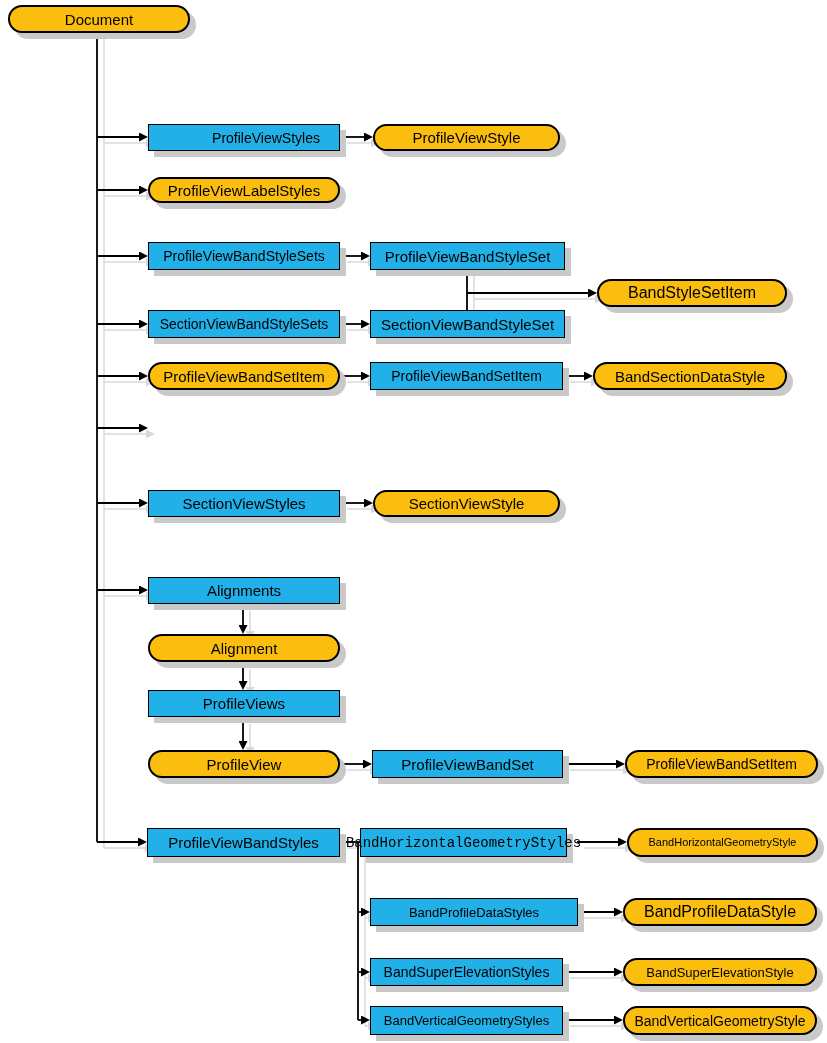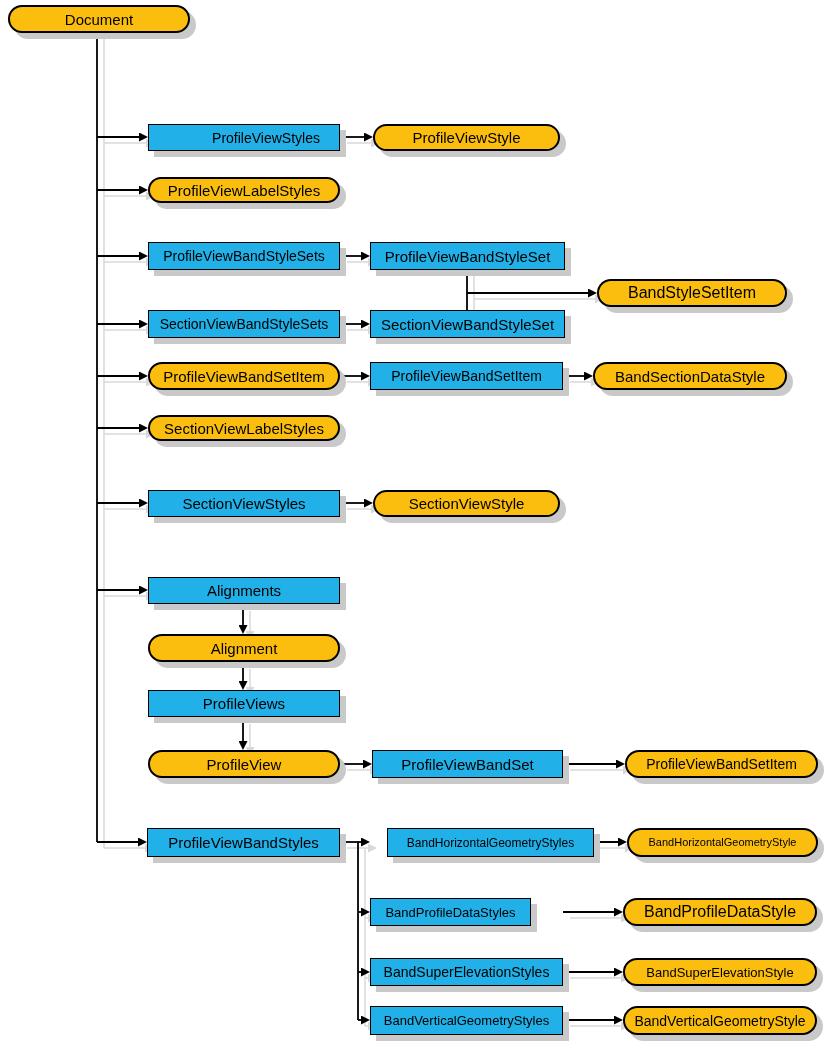--- a/index.html
+++ b/index.html
@@ -121,23 +121,20 @@
     </div>
     <div class="node pill" style="left: 148px; top: 362px; width: 192px; height: 28px; font-size: 15px; background: rgb(252, 190, 14); border-color: rgb(0, 0, 0); box-shadow: rgb(201, 201, 201) 6px 6px 0px 0px;">
       <span>ProfileViewBandSetItem</span>
     </div>
     <div class="node rect" style="left: 370px; top: 362px; width: 193px; height: 28px; font-size: 14px; background: rgb(33, 177, 232); border-color: rgb(0, 0, 0); box-shadow: rgb(201, 201, 201) 6px 6px 0px 0px;">
       <span>ProfileViewBandSetItem</span>
     </div>
     <div class="node pill" style="left: 593px; top: 362px; width: 194px; height: 28px; font-size: 15px; background: rgb(252, 190, 14); border-color: rgb(0, 0, 0); box-shadow: rgb(201, 201, 201) 6px 6px 0px 0px;">
       <span>BandSectionDataStyle</span>
     </div>
-    <div class="node pill" style="left: 148px; top: 415px; width: 192px; height: 26px; font-size: 15px; background: rgb(252, 190, 14); border-color: rgb(0, 0, 0); box-shadow: rgb(201, 201, 201) 6px 6px 0px 0px;">
-      <span>SectionViewLabelStyles</span>
-    </div>
     <div class="node rect" style="left: 148px; top: 490px; width: 192px; height: 27px; font-size: 15px; background: rgb(33, 177, 232); border-color: rgb(0, 0, 0); box-shadow: rgb(201, 201, 201) 6px 6px 0px 0px;">
       <span>SectionViewStyles</span>
     </div>
     <div class="node pill" style="left: 373px; top: 490px; width: 187px; height: 27px; font-size: 15px; background: rgb(252, 190, 14); border-color: rgb(0, 0, 0); box-shadow: rgb(201, 201, 201) 6px 6px 0px 0px;">
       <span>SectionViewStyle</span>
     </div>
     <div class="node rect" style="left: 148px; top: 577px; width: 192px; height: 27px; font-size: 15px; background: rgb(33, 177, 232); border-color: rgb(0, 0, 0); box-shadow: rgb(201, 201, 201) 6px 6px 0px 0px;">
       <span>Alignments</span>
     </div>
     <div class="node pill" style="left: 148px; top: 634px; width: 192px; height: 28px; font-size: 15px; background: rgb(252, 190, 14); border-color: rgb(0, 0, 0); box-shadow: rgb(201, 201, 201) 6px 6px 0px 0px;">
@@ -151,27 +148,27 @@
     </div>
     <div class="node rect" style="left: 372px; top: 750px; width: 191px; height: 28px; font-size: 15px; background: rgb(33, 177, 232); border-color: rgb(0, 0, 0); box-shadow: rgb(201, 201, 201) 6px 6px 0px 0px;">
       <span>ProfileViewBandSet</span>
     </div>
     <div class="node pill" style="left: 625px; top: 750px; width: 193px; height: 28px; font-size: 14px; background: rgb(252, 190, 14); border-color: rgb(0, 0, 0); box-shadow: rgb(201, 201, 201) 6px 6px 0px 0px;">
       <span>ProfileViewBandSetItem</span>
     </div>
     <div class="node rect" style="left: 147px; top: 828px; width: 193px; height: 29px; font-size: 15px; background: rgb(33, 177, 232); border-color: rgb(0, 0, 0); box-shadow: rgb(201, 201, 201) 6px 6px 0px 0px;">
       <span>ProfileViewBandStyles</span>
     </div>
-    <div class="node rect" style="left: 387px; top: 828px; width: 207px; height: 29px; font-size: 12px; background: rgb(33, 177, 232); border-color: rgb(0, 0, 0); box-shadow: rgb(201, 201, 201) 6px 6px 0px 0px;">
+    <div class="node rect" style="left: 360px; top: 828px; width: 207px; height: 29px; font-size: 14px; background: rgb(33, 177, 232); border-color: rgb(0, 0, 0); box-shadow: rgb(201, 201, 201) 6px 6px 0px 0px; font-family: Liberation Mono, monospace;">
       <span>BandHorizontalGeometryStyles</span>
     </div>
     <div class="node pill" style="left: 627px; top: 828px; width: 191px; height: 29px; font-size: 11px; background: rgb(252, 190, 14); border-color: rgb(0, 0, 0); box-shadow: rgb(201, 201, 201) 6px 6px 0px 0px;">
       <span>BandHorizontalGeometryStyle</span>
     </div>
-    <div class="node rect" style="left: 370px; top: 898px; width: 161px; height: 28px; font-size: 13px; background: rgb(33, 177, 232); border-color: rgb(0, 0, 0); box-shadow: rgb(201, 201, 201) 6px 6px 0px 0px;">
+    <div class="node rect" style="left: 370px; top: 898px; width: 208px; height: 28px; font-size: 13px; background: rgb(33, 177, 232); border-color: rgb(0, 0, 0); box-shadow: rgb(201, 201, 201) 6px 6px 0px 0px;">
       <span>BandProfileDataStyles</span>
     </div>
     <div class="node pill" style="left: 623px; top: 898px; width: 194px; height: 28px; font-size: 16px; background: rgb(252, 190, 14); border-color: rgb(0, 0, 0); box-shadow: rgb(201, 201, 201) 6px 6px 0px 0px;">
       <span>BandProfileDataStyle</span>
     </div>
     <div class="node rect" style="left: 370px; top: 958px; width: 193px; height: 28px; font-size: 14px; background: rgb(33, 177, 232); border-color: rgb(0, 0, 0); box-shadow: rgb(201, 201, 201) 6px 6px 0px 0px; align-items: center;">
       <span>BandSuperElevationStyles</span>
     </div>
     <div class="node rect" style="left: 370px; top: 1006px; width: 193px; height: 29px; font-size: 13px; background: rgb(33, 177, 232); border-color: rgb(0, 0, 0); box-shadow: rgb(201, 201, 201) 6px 6px 0px 0px;">
       <span>BandVerticalGeometryStyles</span>

